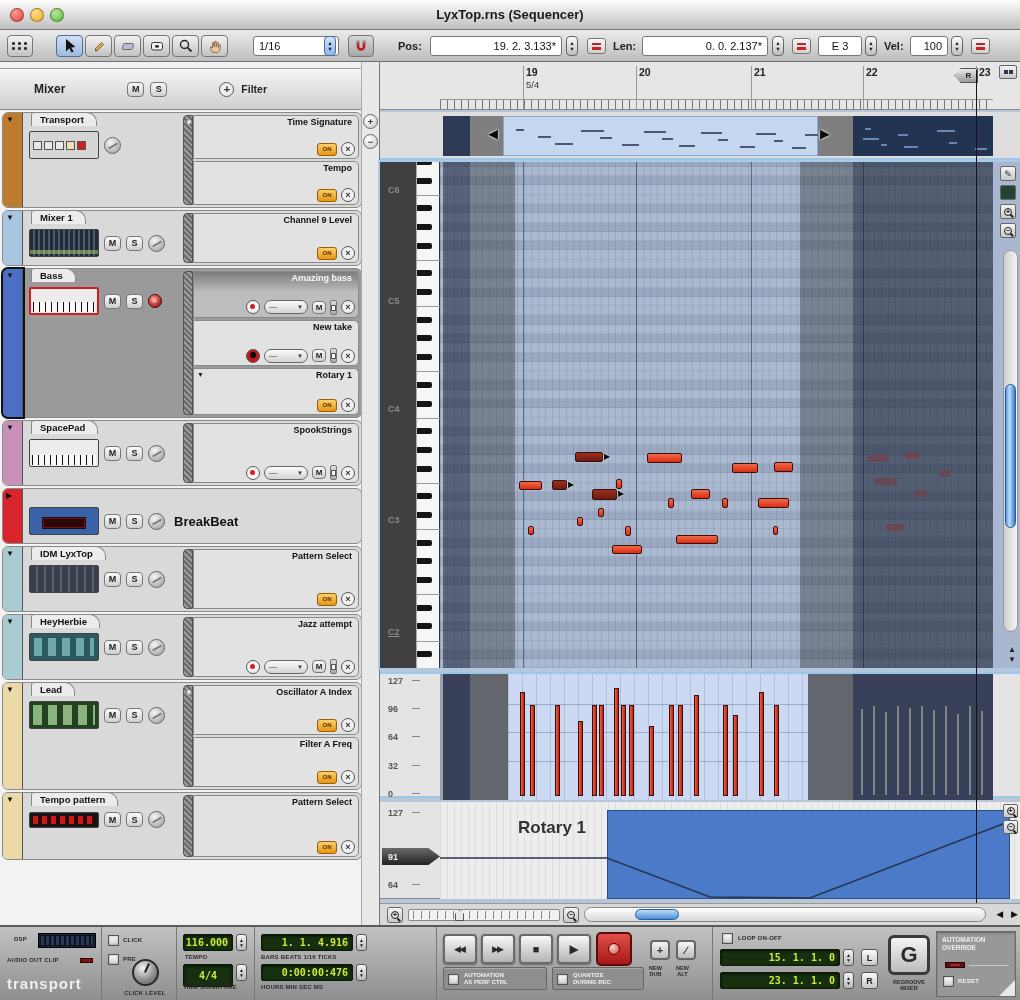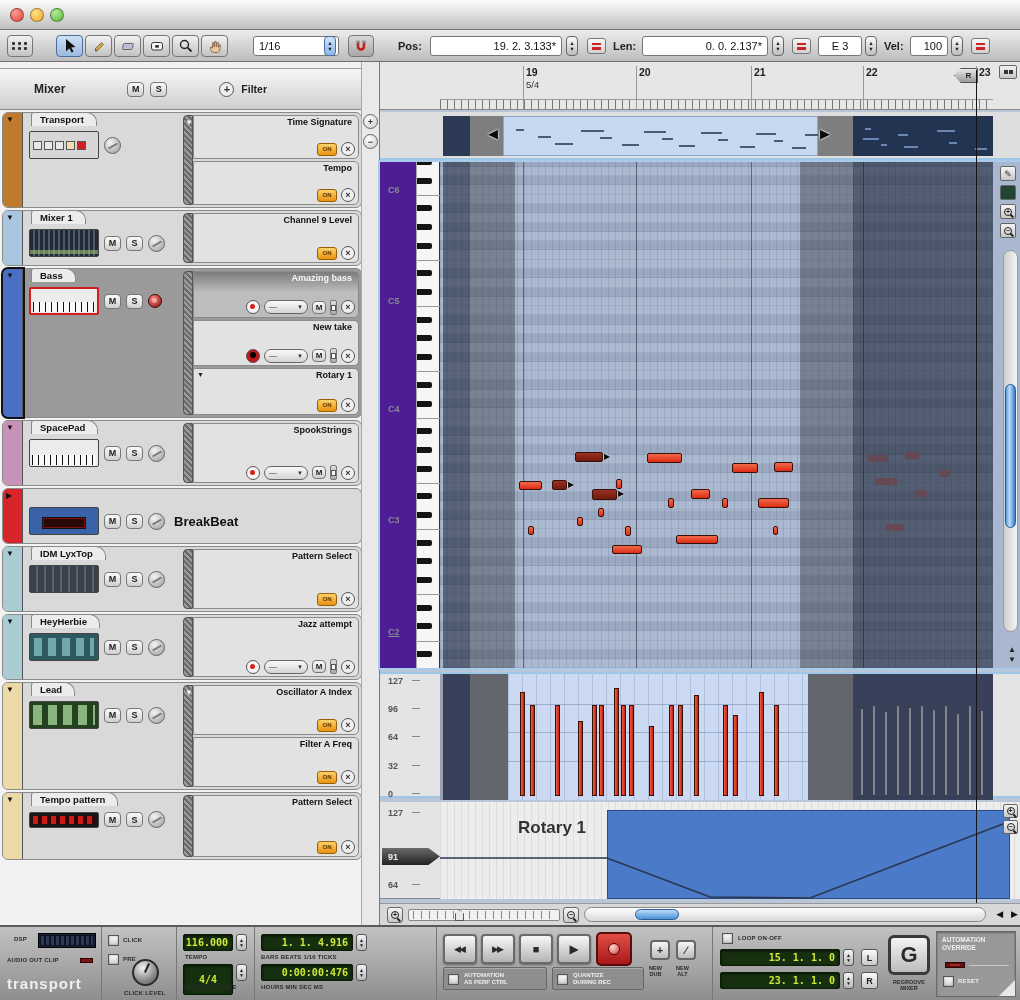--- a/index.html
+++ b/index.html
@@ -127,21 +127,21 @@
   #cornerbtn{position:absolute;right:3px;top:3px;width:18px;height:14px;border:1px solid #666;border-radius:2px;
     background:linear-gradient(#f2f2f2,#c6c6c6);display:flex;align-items:center;justify-content:center;gap:1px;}
   #cornerbtn i{width:4px;height:4px;background:#334;}
 
   #arrange{position:absolute;left:0;top:50px;width:640px;height:48px;background:#dedede;border-bottom:2px solid #9ec6e6;}
   .ovblock{position:absolute;top:4px;height:40px;}
   .ovarrow{position:absolute;top:14px;font-size:13px;color:#0a0a0a;text-shadow:0 0 2px #fff,0 0 2px #fff;z-index:3;}
 
   #pianoroll{position:absolute;left:0;top:100px;width:640px;height:506px;background:#a9b8d0;
     outline:2px solid #a9cbe9;overflow:hidden;}
-  #gutter{position:absolute;left:0;top:0;width:37px;height:506px;background:#4c1d95;border-right:1px solid #aaa;}
+  #gutter{position:absolute;left:0;top:0;width:37px;height:506px;background:#404040;border-right:1px solid #aaa;}
   #keycol{position:absolute;left:37px;top:0;width:23px;height:506px;background:#f6f6f6;border-right:1px solid #333;}
   .keylabel{position:absolute;left:8px;font-size:9px;color:#8a8a8a;font-weight:bold;}
   .blackkey{position:absolute;left:0;width:15px;height:6px;background:#151515;border-radius:0 2px 2px 0;}
   .keyline{position:absolute;left:0;width:23px;height:1px;background:#9a9a9a;}
   #grid{position:absolute;left:60px;top:0;width:553px;height:506px;overflow:hidden;}
   .stripe{position:absolute;left:0;width:553px;border-bottom:1px solid rgba(0,0,0,.06);}
   #gridlines{position:absolute;inset:0;background:repeating-linear-gradient(90deg,rgba(20,30,50,.10) 0 1px,transparent 1px 7px);}
   .colov{position:absolute;top:0;height:506px;}
   .barline{position:absolute;top:0;height:100%;width:1px;background:rgba(10,16,30,.45);}
   .note{position:absolute;background:linear-gradient(#f06a4a,#dd2c14);border:1px solid #38100a;border-radius:2px;z-index:5;}
@@ -245,20 +245,21 @@
 </style>
 </head>
 <body>
 
 <div id="win">
 
   <div id="titlebar">
     <div class="tl" id="tl-close"></div>
     <div class="tl" id="tl-min"></div>
     <div class="tl" id="tl-zoom"></div>
+    <div id="title">LyxTop.rns (Sequencer)</div>
   </div>
 
   <div id="toolbar">
     <div class="tbtn" style="left:7px;width:26px;">
       <span class="dotgrid">
           <i></i>
           <i></i>
           <i></i>
           <i></i>
           <i></i>
@@ -973,21 +974,21 @@
     <div class="tlabel" style="left:123px;top:29px;">PRE</div>
     <div id="knobbig"></div>
     <div class="tlabel" style="left:124px;top:63px;">CLICK LEVEL</div>
     <div class="tsec" style="left:176px;"></div>
     <div class="lcd" style="left:183px;top:7px;width:50px;height:17px;">116.000</div>
     <div class="tstep" style="left:236px;top:7px;">
         <span>▲</span>
         <span>▼</span>
       </div>
     <div class="tlabel" style="left:185px;top:27px;">TEMPO</div>
-    <div class="lcd" style="left:183px;top:37px;width:50px;height:31px;justify-content:center;">4/4</div>
+    <div class="lcd" style="left:183px;top:37px;width:50px;height:23px;justify-content:center;">4/4</div>
     <div class="tstep" style="left:236px;top:37px;">
         <span>▲</span>
         <span>▼</span>
       </div>
     <div class="tlabel" style="left:183px;top:57px;">TIME SIGNATURE</div>
     <div class="tsec" style="left:254px;"></div>
     <div class="lcd" style="left:261px;top:7px;width:92px;height:17px;">1. 1. 4.916</div>
     <div class="tstep" style="left:356px;top:7px;">
         <span>▲</span>
         <span>▼</span>

